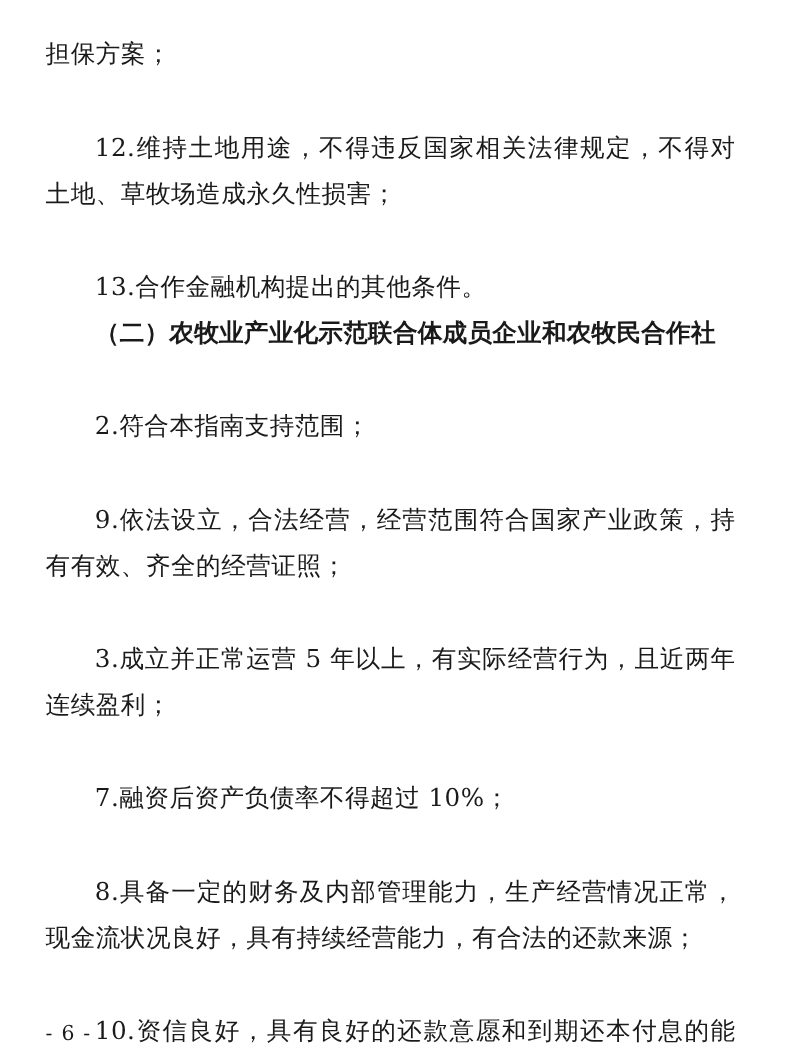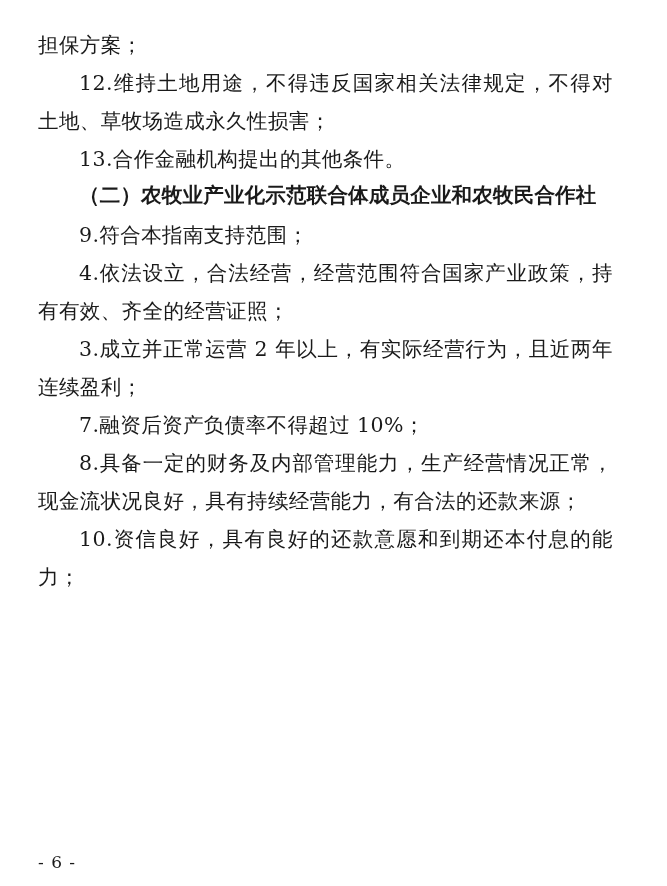--- a/index.html
+++ b/index.html
@@ -27,46 +27,46 @@
     letter-spacing: 0.4px;
     text-align: justify;
     text-justify: inter-ideograph;
   }
   .para {
     margin: 0;
     white-space: pre-wrap;
   }
   .para.indent {
     text-indent: 2em;
+    margin-top: 40px;
   }
   .para.heading {
     text-indent: 2em;
     font-weight: bold;
     letter-spacing: 0.2px;
-    font-family: Liberation Mono, monospace;
   }
   .page-number {
     position: absolute;
     left: 38px;
     bottom: 14px;
     font-size: 17px;
     letter-spacing: 1px;
     color: #1a1a1a;
   }
 </style>
 </head>
 <body>
 
 <div class="page">
   <div class="doc-body">
     <p class="para">担保方案；</p>
     <p class="para indent">12.维持土地用途，不得违反国家相关法律规定，不得对土地、草牧场造成永久性损害；</p>
     <p class="para indent">13.合作金融机构提出的其他条件。</p>
     <p class="para heading">（二）农牧业产业化示范联合体成员企业和农牧民合作社</p>
-    <p class="para indent">9.符合本指南支持范围；</p>
-    <p class="para indent">4.依法设立，合法经营，经营范围符合国家产业政策，持有有效、齐全的经营证照；</p>
-    <p class="para indent">3.成立并正常运营 2 年以上，有实际经营行为，且近两年连续盈利；</p>
+    <p class="para indent">2.符合本指南支持范围；</p>
+    <p class="para indent">9.依法设立，合法经营，经营范围符合国家产业政策，持有有效、齐全的经营证照；</p>
+    <p class="para indent">3.成立并正常运营 5 年以上，有实际经营行为，且近两年连续盈利；</p>
     <p class="para indent">7.融资后资产负债率不得超过 10%；</p>
     <p class="para indent">8.具备一定的财务及内部管理能力，生产经营情况正常，现金流状况良好，具有持续经营能力，有合法的还款来源；</p>
     <p class="para indent">10.资信良好，具有良好的还款意愿和到期还本付息的能力；</p>
   </div>
   <div class="page-number">- 6 -</div>
 </div>
 
 </body></html>

